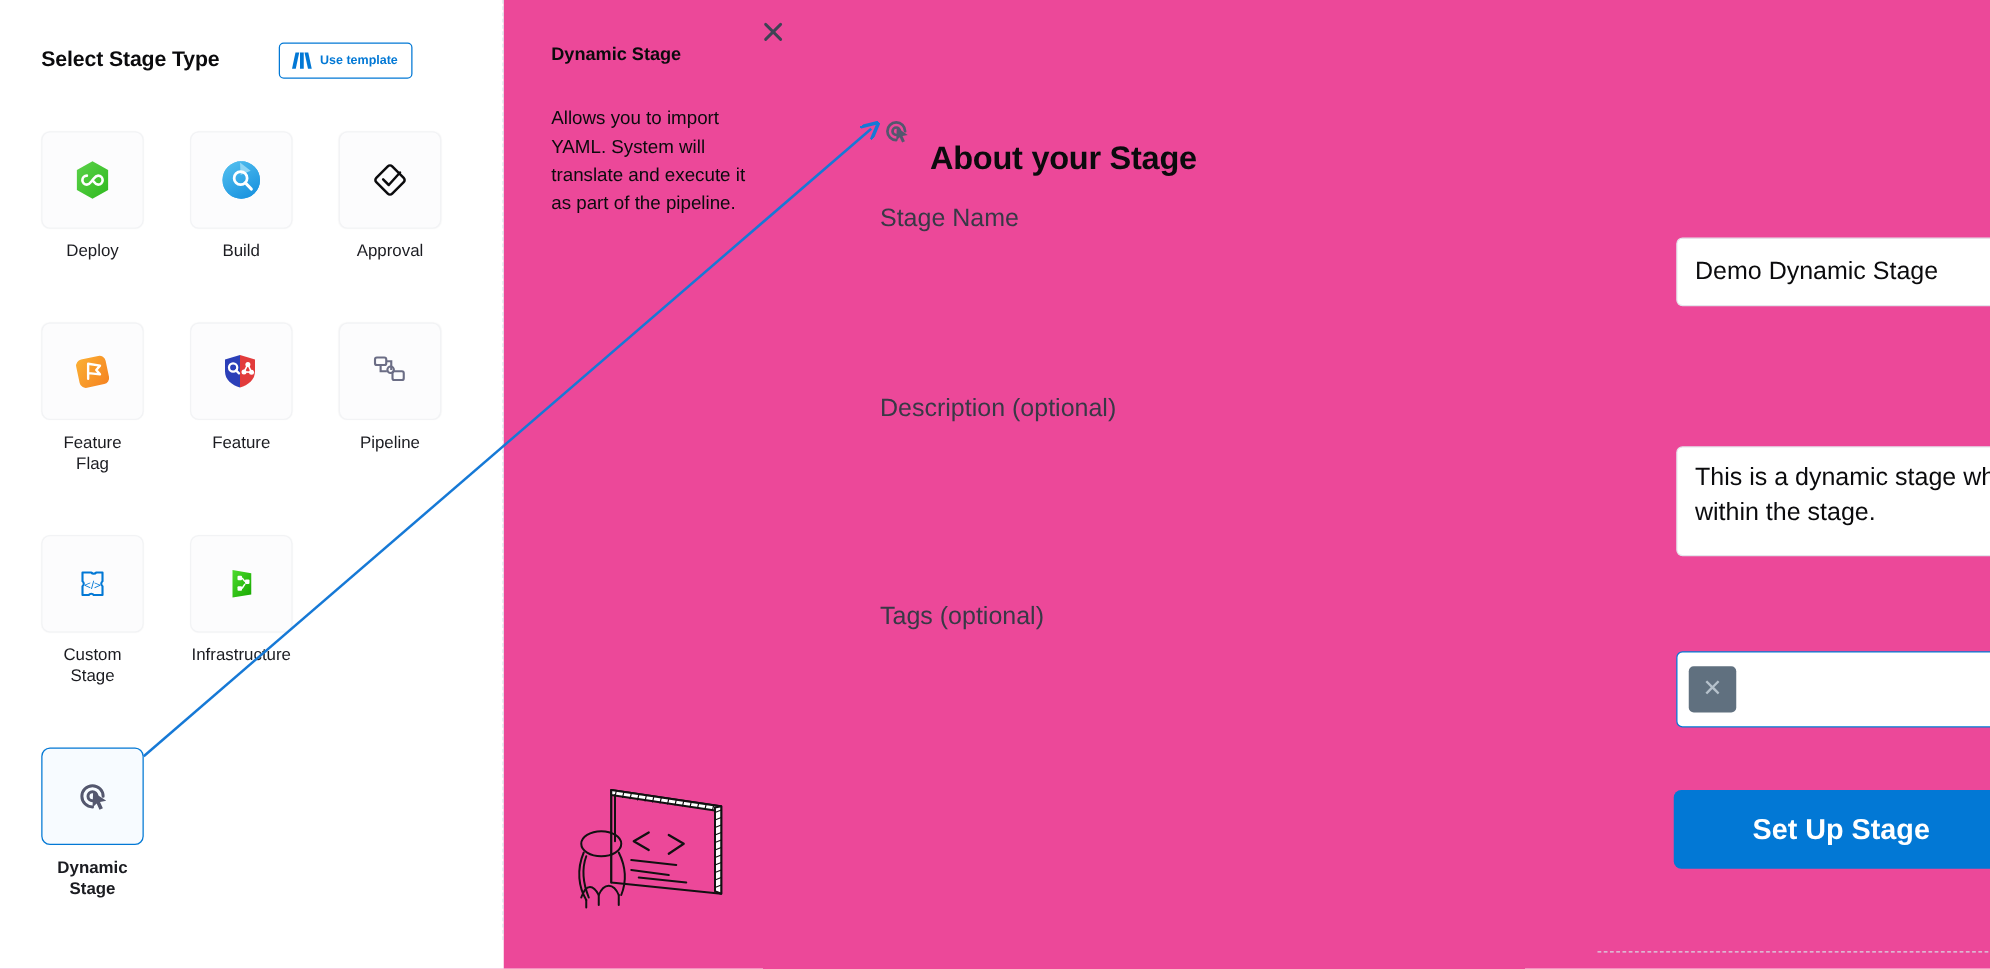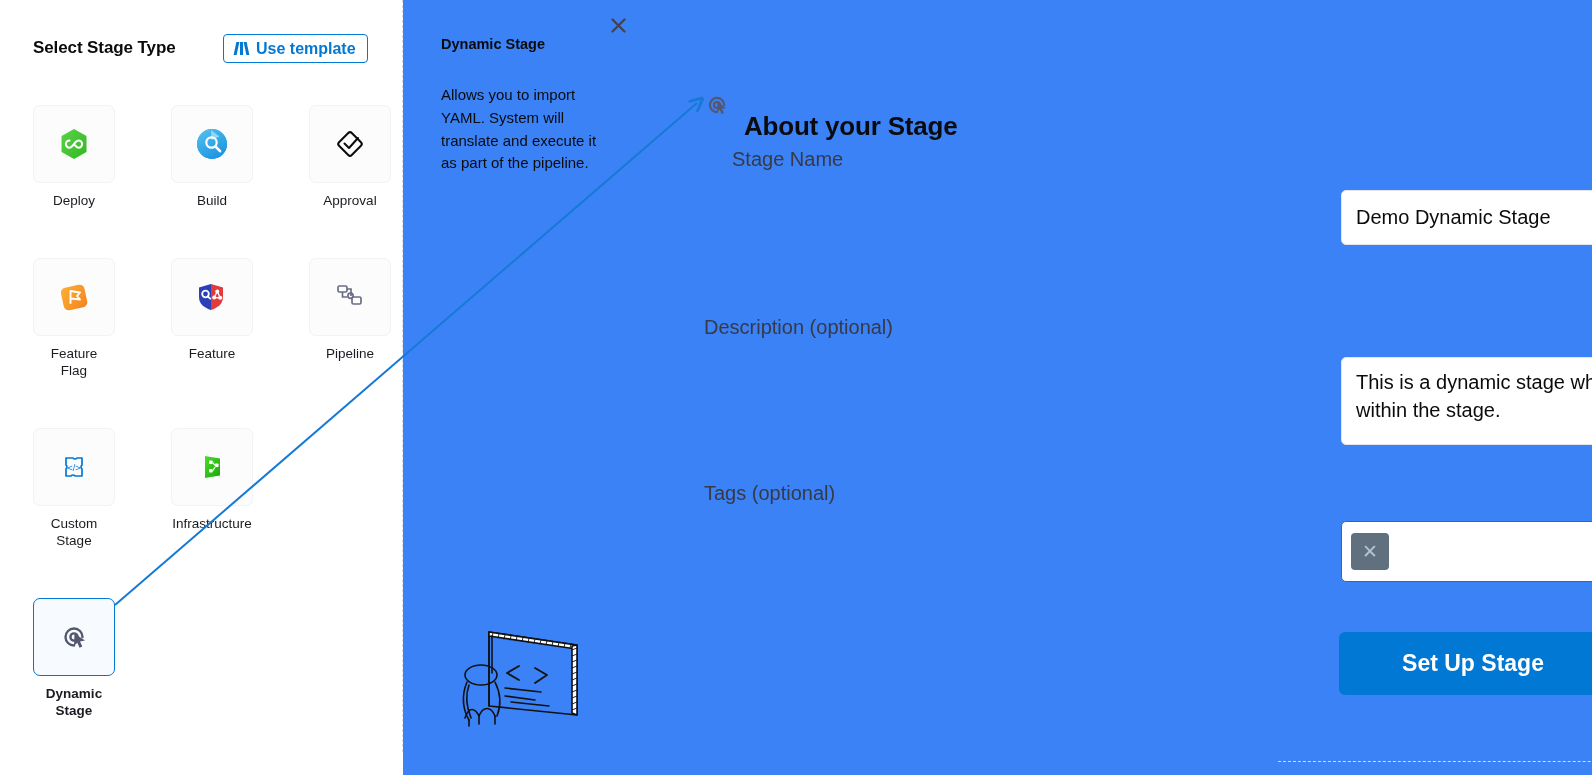--- a/index.html
+++ b/index.html
@@ -3,48 +3,48 @@
 <meta charset="utf-8">
 <style>
   * { box-sizing: border-box; }
   html, body {
     margin: 0; padding: 0;
     width: 1592px; height: 775px;
     background: #ffffff;
     font-family: "Liberation Sans", sans-serif;
     overflow: hidden;
   }
-  #root { position: relative; width: 1592px; height: 775px; background:#3b82f6; }
+  #root { position: relative; width: 1592px; height: 775px; background:#ec4899; }
 
   
   .left-panel { position:absolute; left:0; top:0; width:403px; height:775px; background:#fff; }
   .left-header { position:absolute; left:33px; top:36px; width:340px; height:30px; }
   .panel-title {
     position:absolute; left:0; top:2px;
     font-size:17px; font-weight:bold; color:#0b0b0d; letter-spacing:-0.1px;
   }
   .use-template-btn {
     position:absolute; left:190px; top:-2px;
     display:flex; align-items:center; gap:6px;
     height:29px; padding:0 11px;
     border:1px solid #0278d5; border-radius:4px;
     background:#fff; color:#0278d5;
-    font-size:16px; font-weight:bold; cursor:pointer;
+    font-size:10px; font-weight:bold; cursor:pointer;
     white-space:nowrap;
   }
   .tmpl-icon { display:inline-block; width:15px; height:13px; position:relative; }
   .tmpl-icon i {
     position:absolute; top:0; width:2.5px; height:13px; background:#0278d5;
   }
   .tmpl-icon i:nth-child(1){ left:0px; transform:skewX(-12deg); }
   .tmpl-icon i:nth-child(2){ left:5px; height:13px; }
   .tmpl-icon i:nth-child(3){ left:10px; transform:skewX(12deg); }
 
   .tile-grid { position:absolute; left:33px; top:105px; width:340px; }
-  .tile-row { display:flex; gap:56px; margin-bottom:0; }
+  .tile-row { display:flex; gap:37px; margin-bottom:0; }
   .tile-cell { width:82px; }
   .tile {
     width:82px; height:78px;
     background:#fcfcfd;
     border:1px solid #f2f3f5;
     border-radius:7px;
     display:flex; align-items:center; justify-content:center;
     cursor:pointer;
     box-shadow: 0 0 1px rgba(0,0,0,0.03);
   }
@@ -93,21 +93,21 @@
   
   .right-panel { position:absolute; left:638px; top:0; width:954px; height:775px; }
 
   .about-row { position:absolute; left:64px; top:68px; display:flex; align-items:center; gap:12px; }
   .about-title { font-size:26px; font-weight:bold; color:#0b0b0d; letter-spacing:-0.2px;margin-top:43px; }
 
   .field-label {
     font-size:20px; color:#383946; font-weight:normal;
   }
 
-  .stagename-label { position:absolute; left:66px; top:148px;margin-left:28px; }
+  .stagename-label { position:absolute; left:66px; top:164px; }
 
   .stage-name-input {
     position:absolute; left:703px; top:190px;
     width:803px; height:55px;
     border:1px solid #e4e5ec; border-radius:5px;
     background:#fff;
     padding:0 14px;
     font-family:"Liberation Sans", sans-serif;
     font-size:20px; color:#0b0b0d;
     outline:none;

